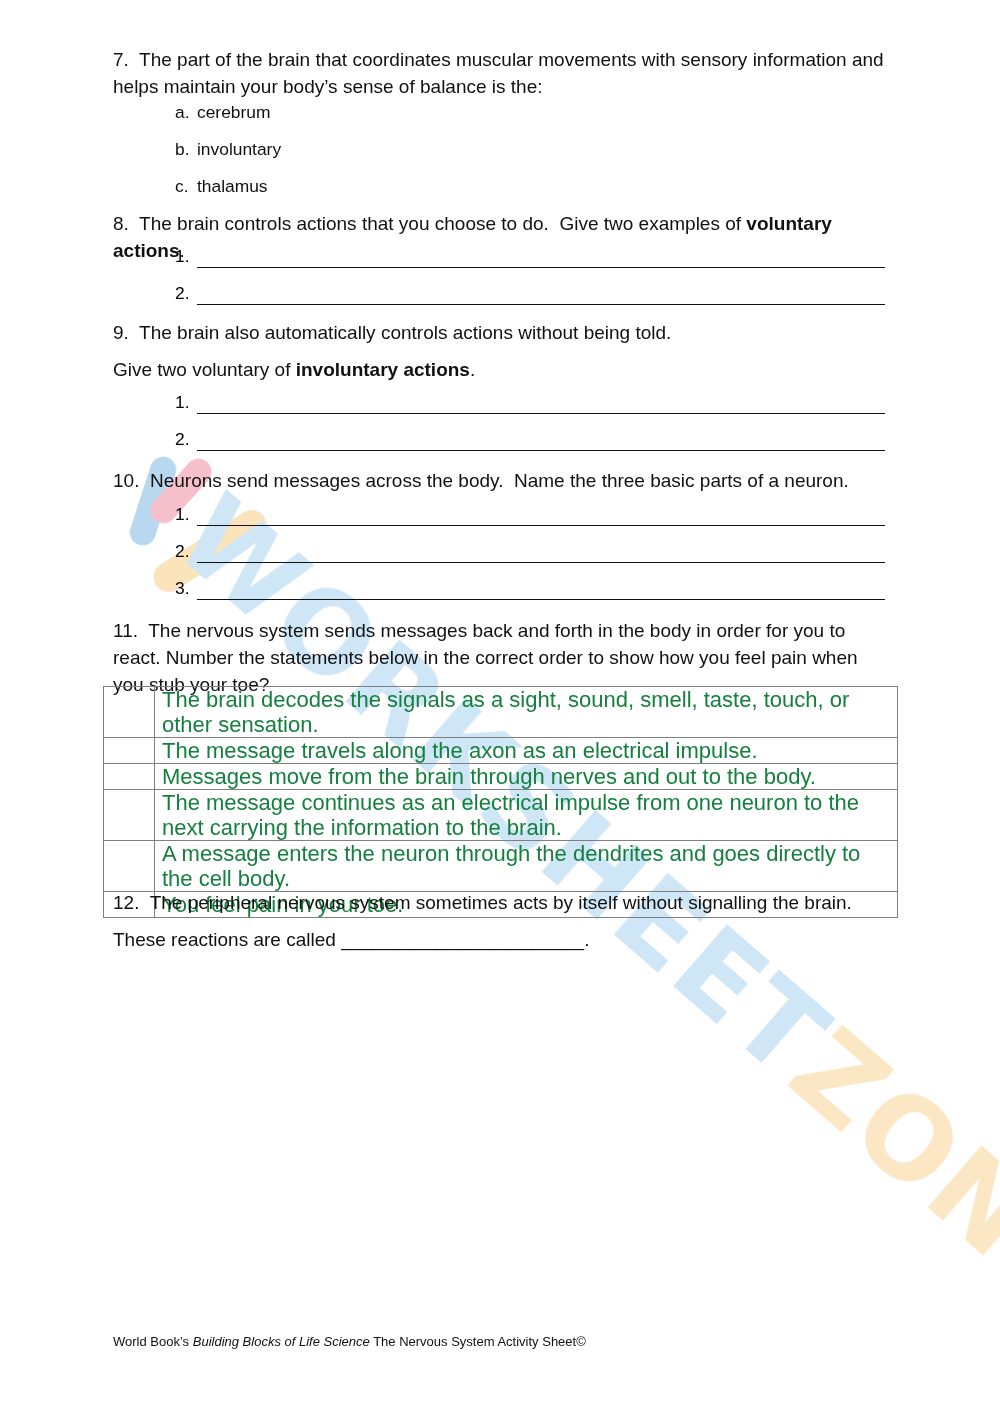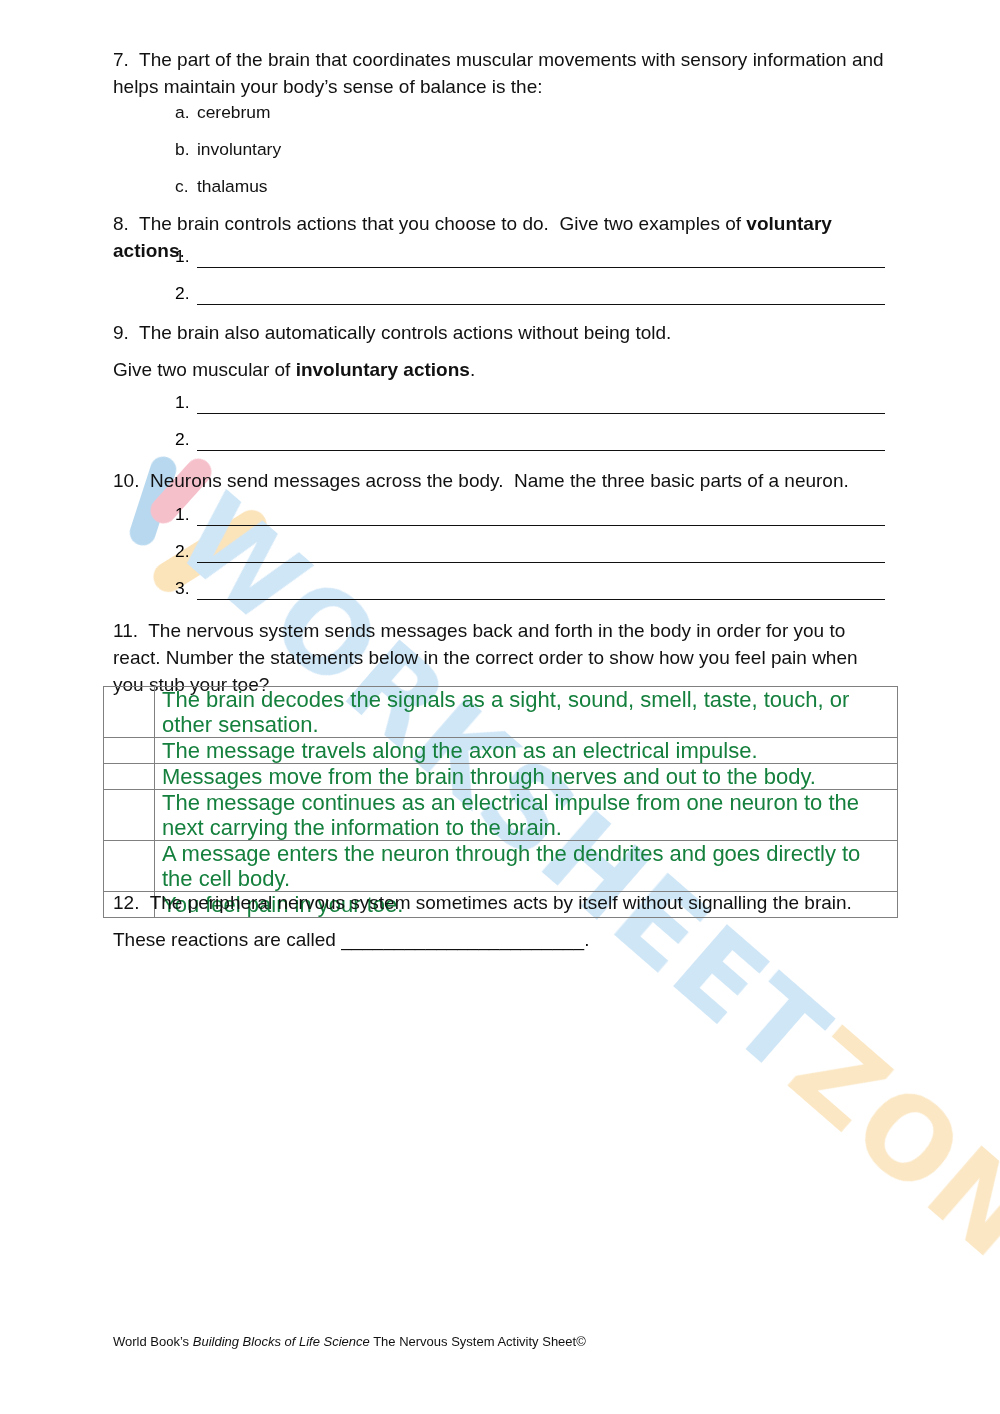--- a/index.html
+++ b/index.html
@@ -173,21 +173,21 @@
   <div class="ansrow" style="top:246px;">
       <span class="num">1.</span>
       <span class="rule"></span>
     </div>
   <div class="ansrow" style="top:283px;">
       <span class="num">2.</span>
       <span class="rule"></span>
     </div>
 
   <div class="block qtext" style="top:319px;">9.  The brain also automatically controls actions without being told.</div>
-  <div class="block qtext" style="top:356px;"><span>Give two muscular of </span><b>involuntary actions</b><span>.</span></div>
+  <div class="block qtext" style="top:356px;"><span>Give two voluntary of </span><b>involuntary actions</b><span>.</span></div>
 
   <div class="ansrow" style="top:392px;">
       <span class="num">1.</span>
       <span class="rule"></span>
     </div>
   <div class="ansrow" style="top:429px;">
       <span class="num">2.</span>
       <span class="rule"></span>
     </div>
 

